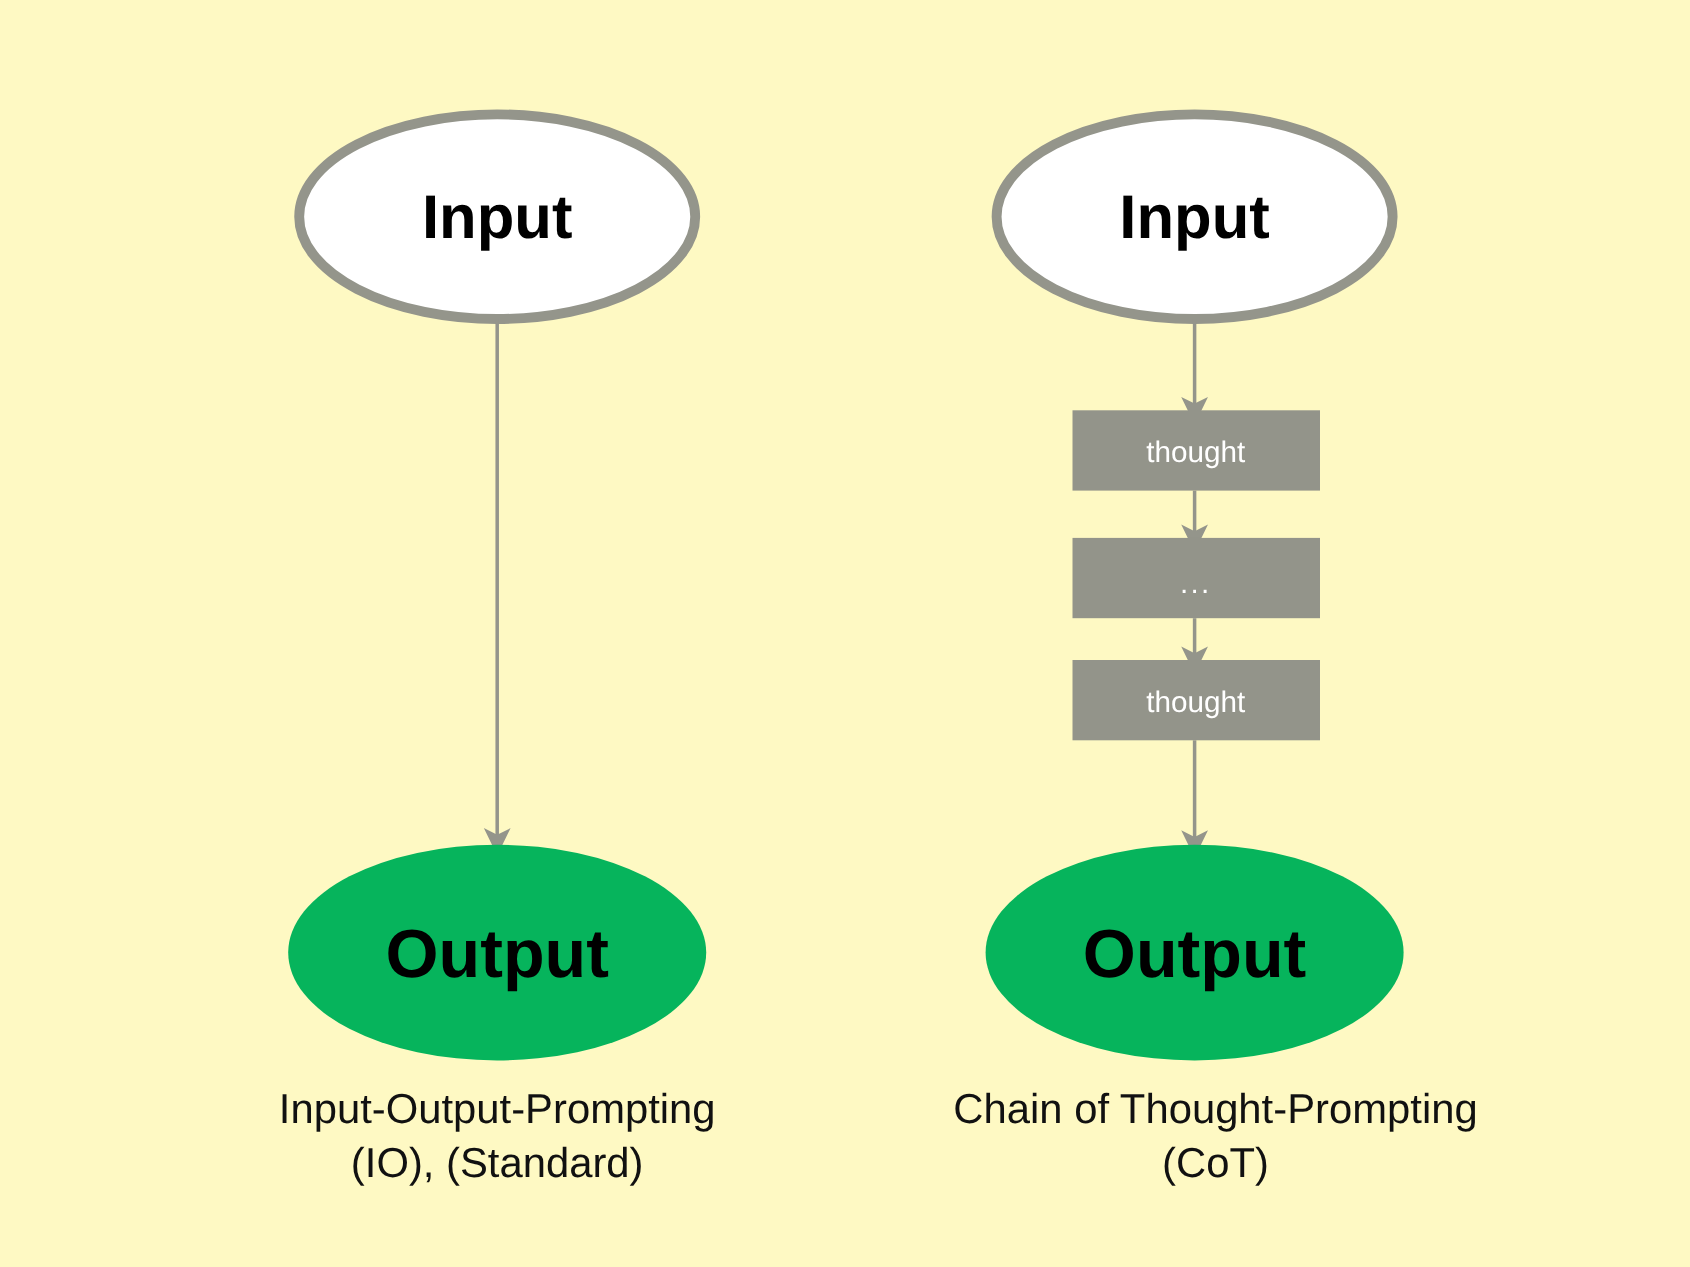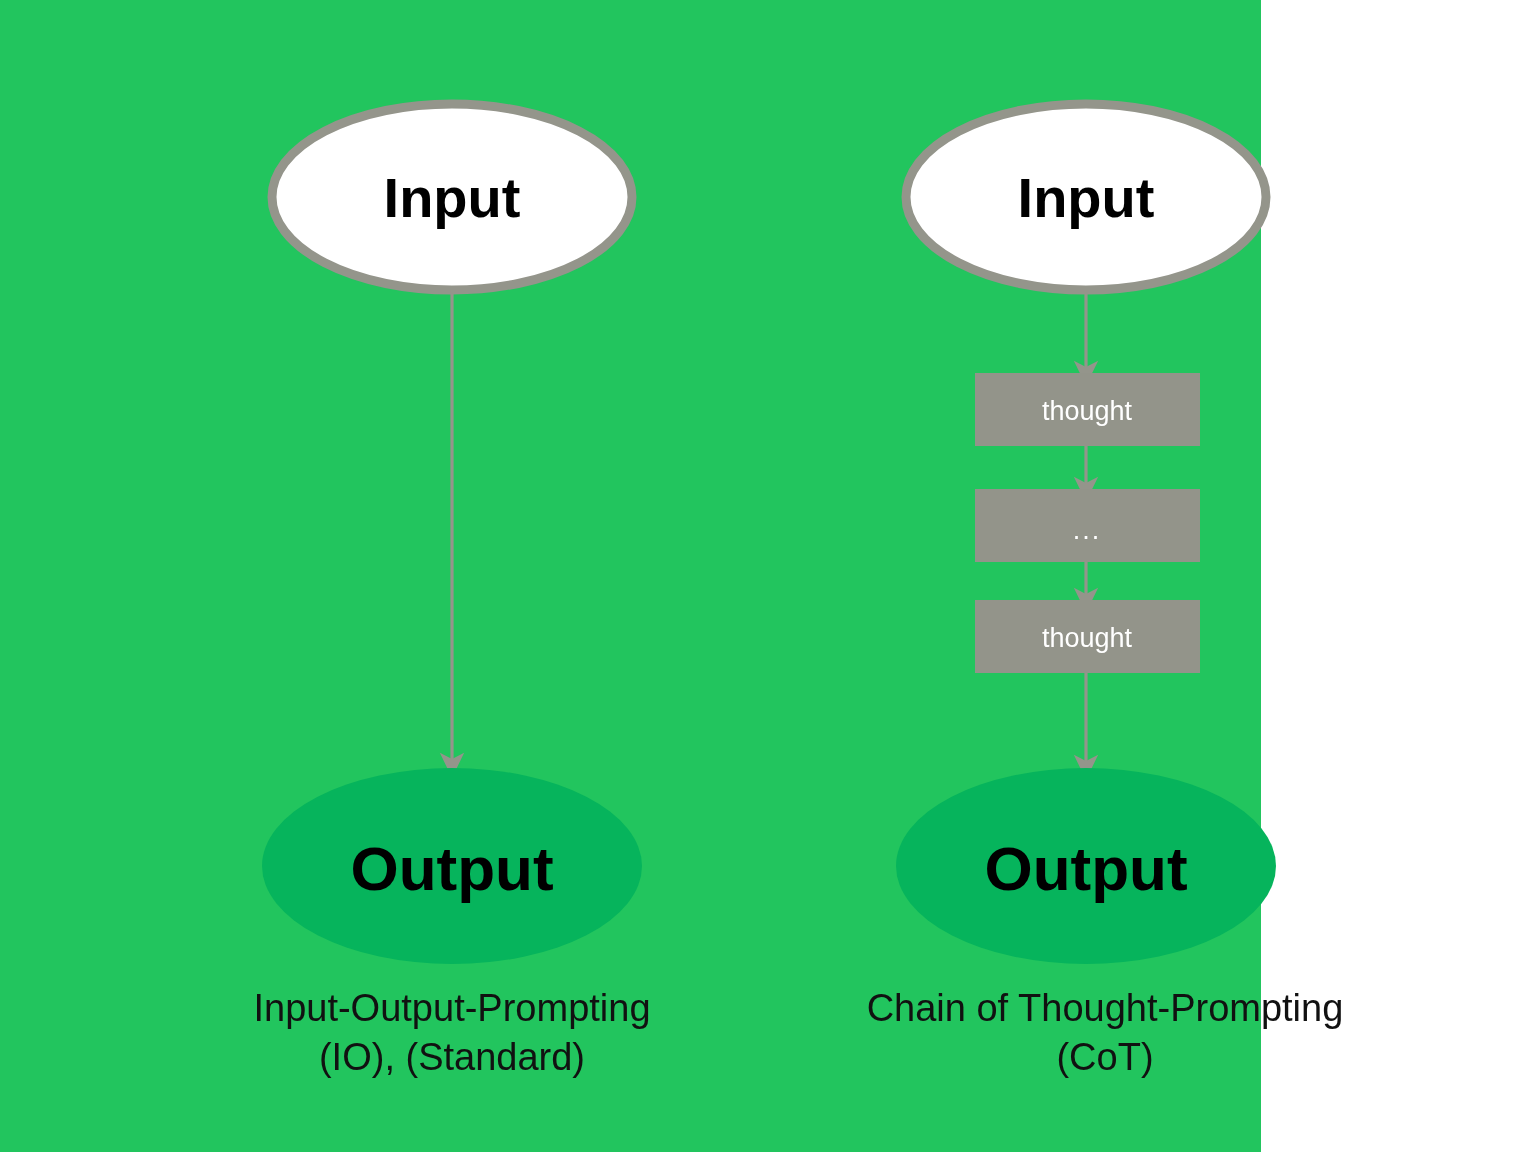--- a/index.html
+++ b/index.html
@@ -10,23 +10,23 @@
   }
   body {
     width: 1536px;
     height: 1152px;
     overflow: hidden;
     font-family: "Liberation Sans", sans-serif;
     position: relative;
   }
   .canvas {
     position: relative;
-    width: 1261px;
+    width: 1536px;
     height: 1152px;
-    background: #22c55e;
+    background: #fef9c3;
   }
   .diagram-svg {
     position: absolute;
     left: 0;
     top: 0;
     width: 1536px;
     height: 1152px;
     display: block;
   }
   .node-label-strong {

